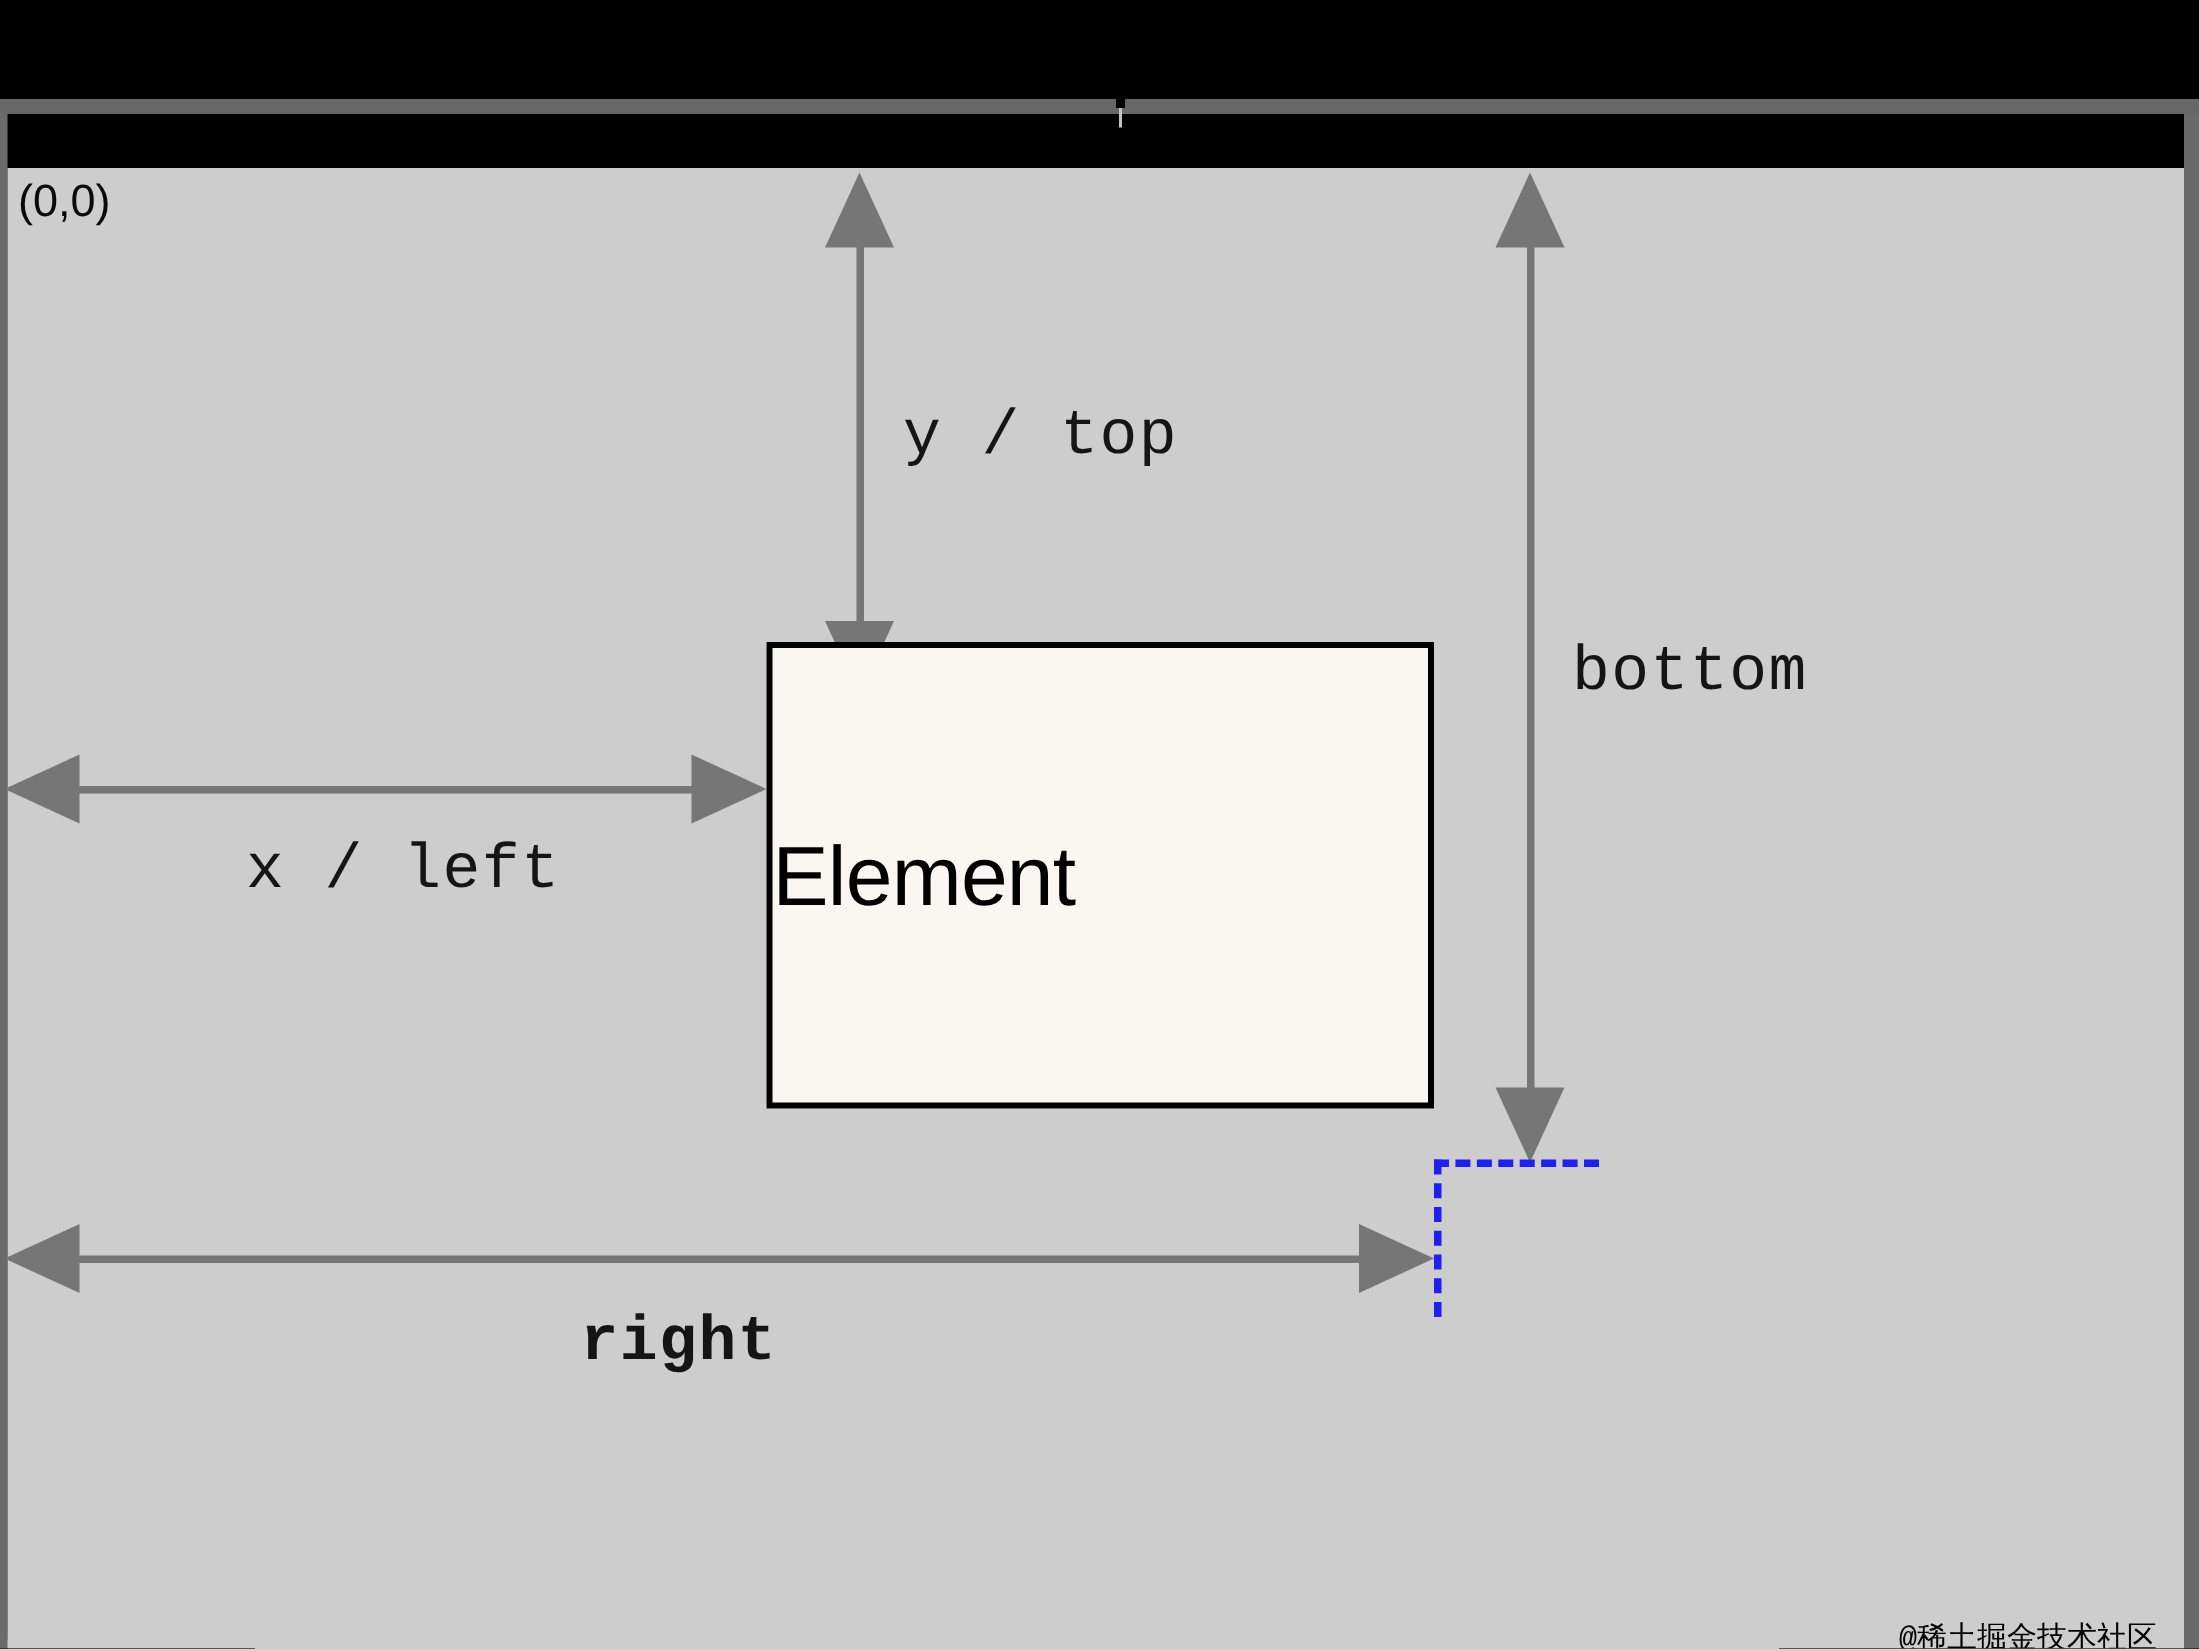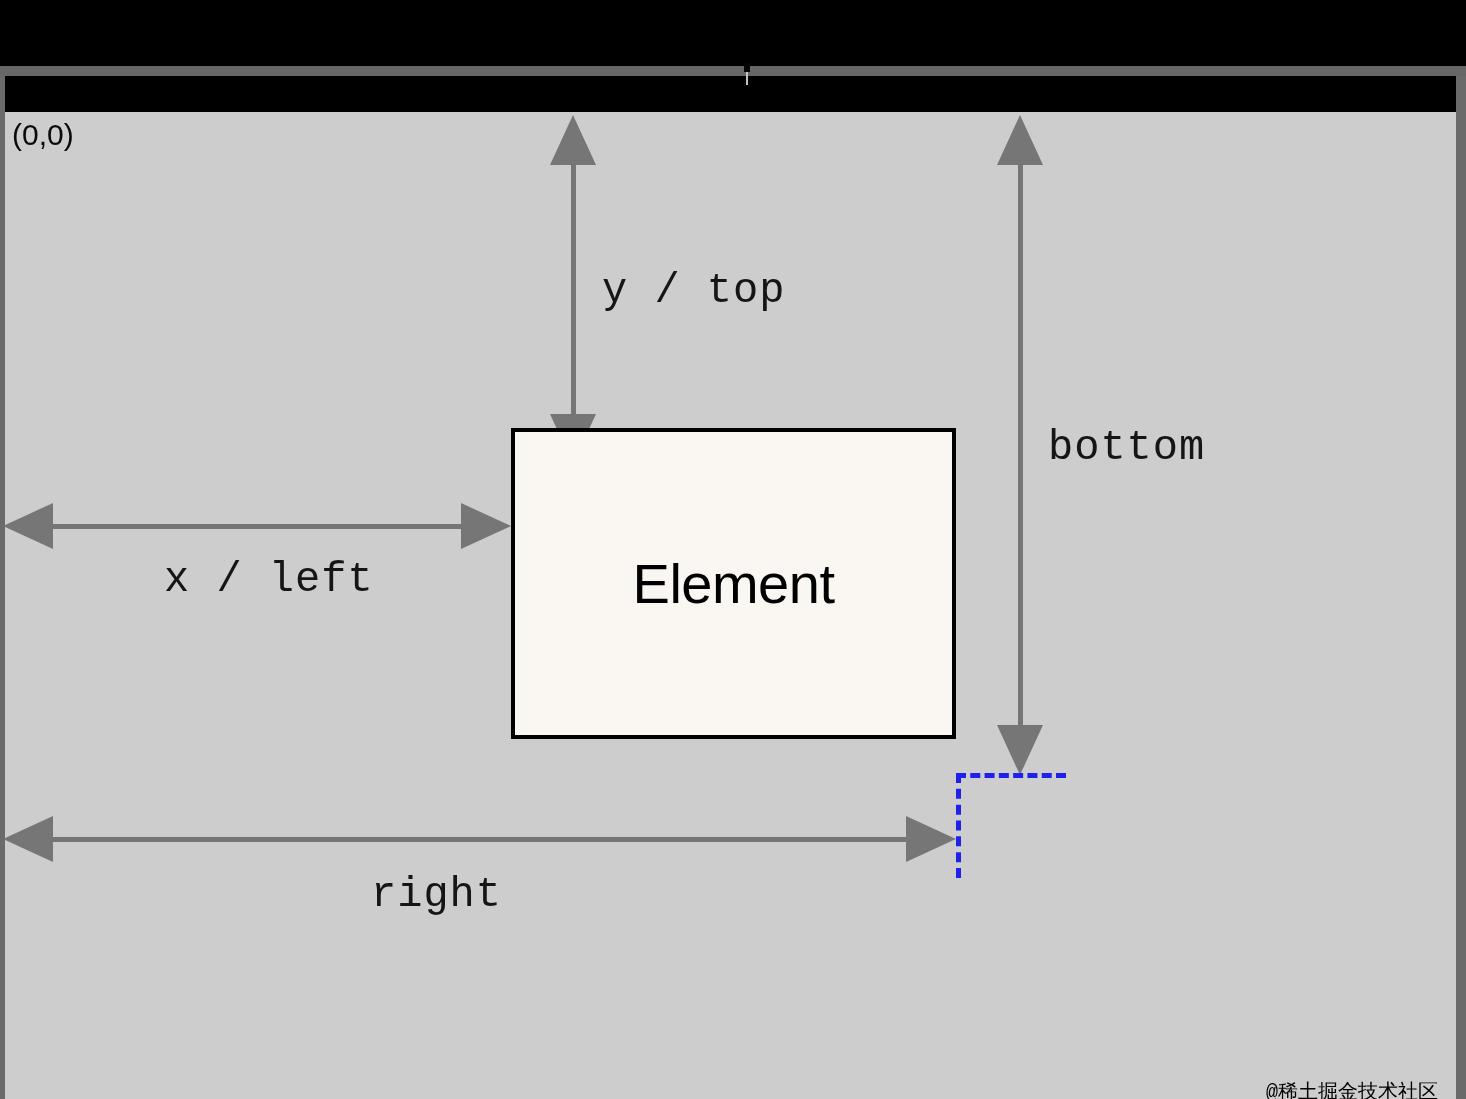--- a/index.html
+++ b/index.html
@@ -72,21 +72,20 @@
   
   .element-box {
     position: absolute;
     left: 511px; top: 428px;
     width: 445px; height: 311px;
     background: #faf7f3;
     border: 4px solid #000000;
     box-sizing: border-box;
     display: flex;
     align-items: center;
-    justify-content: center;
   }
   .element-label {
     font-size: 56px;
     color: #000000;
     font-family: "Liberation Sans", sans-serif;
     letter-spacing: -0.5px;
   }
 
   
   .vline {
@@ -184,21 +183,21 @@
     <div class="measure-label" style="left:1043px; top:312px;">bottom</div>
 
     <div class="arrow arrow-left" style="left:-2px; top:391px;"></div>
     <div class="hline" style="left:45px; top:412px; width:416px;"></div>
     <div class="arrow arrow-right" style="left:456px; top:391px;"></div>
     <div class="measure-label" style="left:159px; top:444px;text-align:center;">x / left</div>
 
     <div class="arrow arrow-left" style="left:-2px; top:704px;"></div>
     <div class="hline" style="left:45px; top:725px; width:861px;"></div>
     <div class="arrow arrow-right" style="left:901px; top:704px;"></div>
-    <div class="measure-label" style="left:366px; top:759px;">right</div>
+    <div class="measure-label" style="left:382px; top:759px;font-weight:bold;">right</div>
 
     <div class="guide-h" style="left:951px; top:661px; width:110px;"></div>
     <div class="guide-v" style="left:951px; top:661px; height:105px;"></div>
 
     <div class="watermark">@稀土掘金技术社区</div>
   </div>
 
   <div class="element-box">
     <span class="element-label">Element</span>
   </div>

